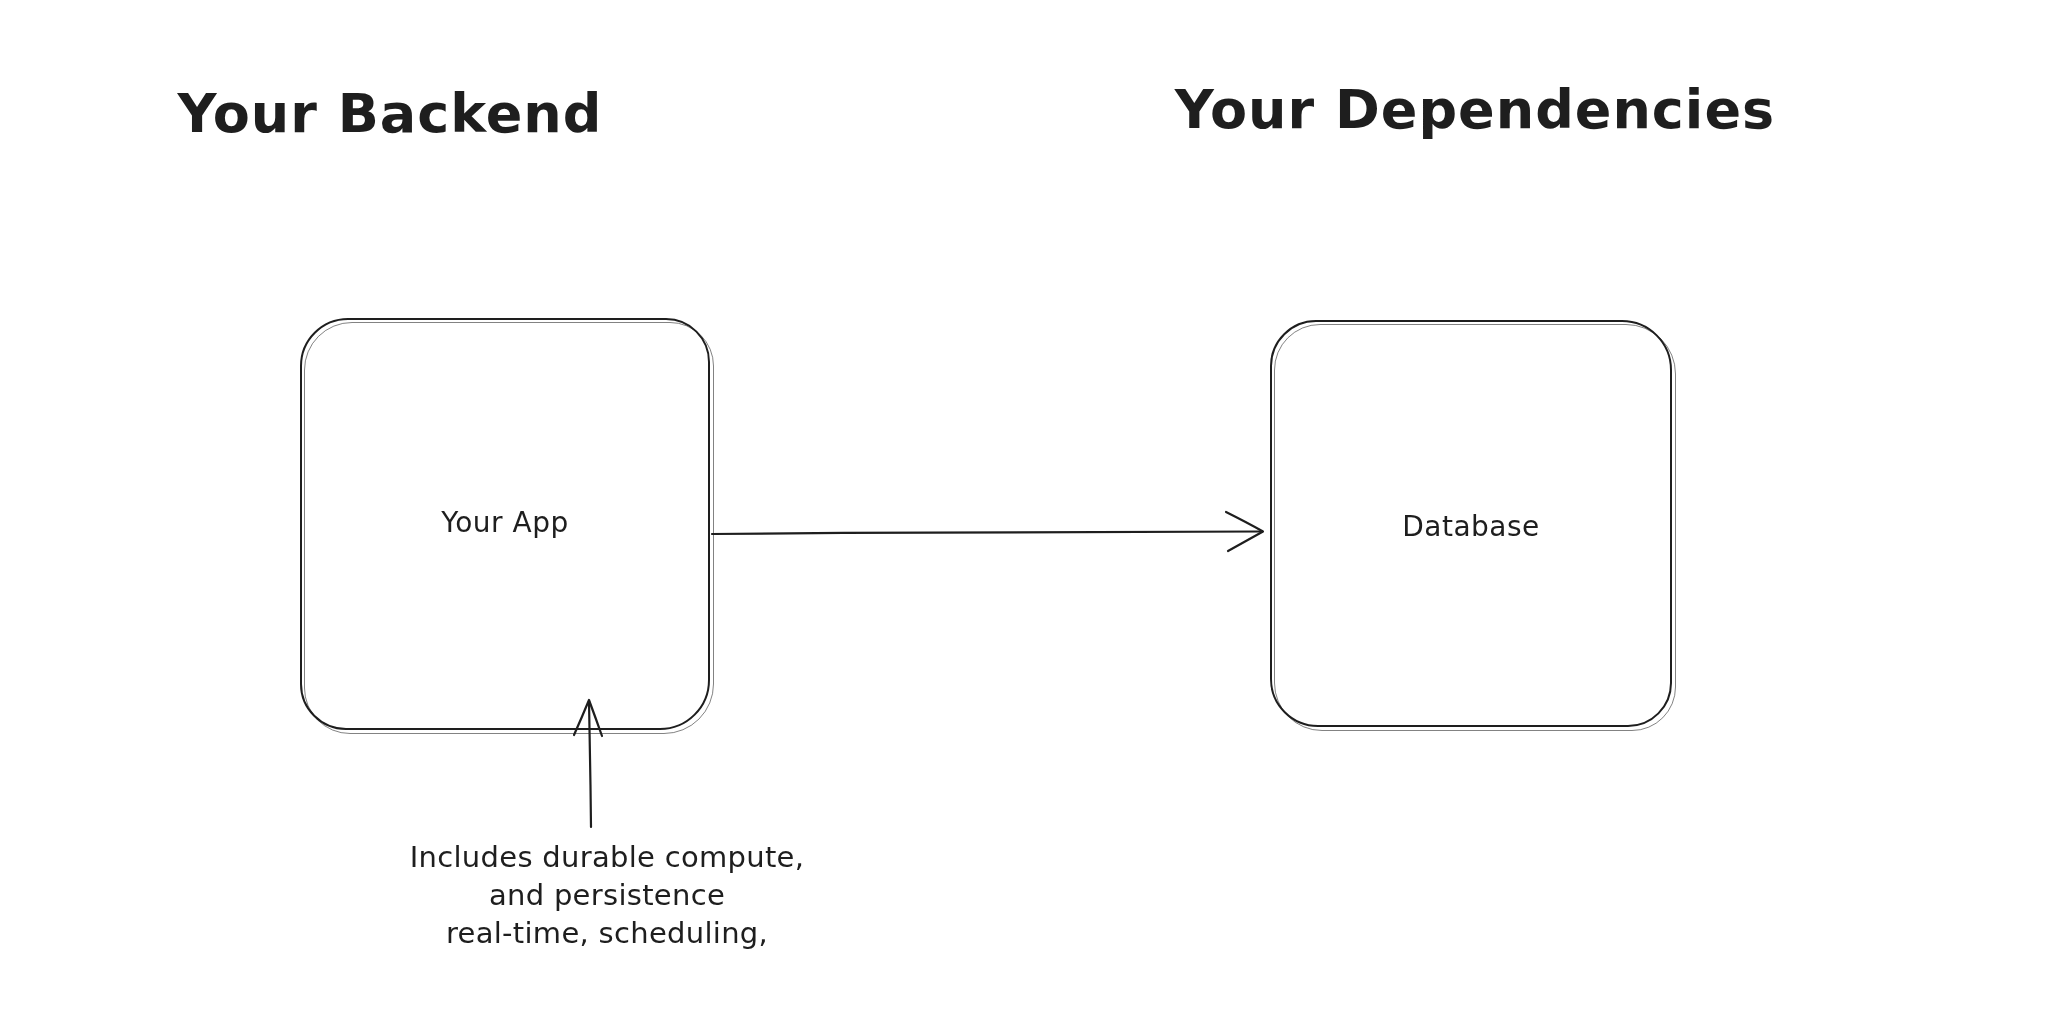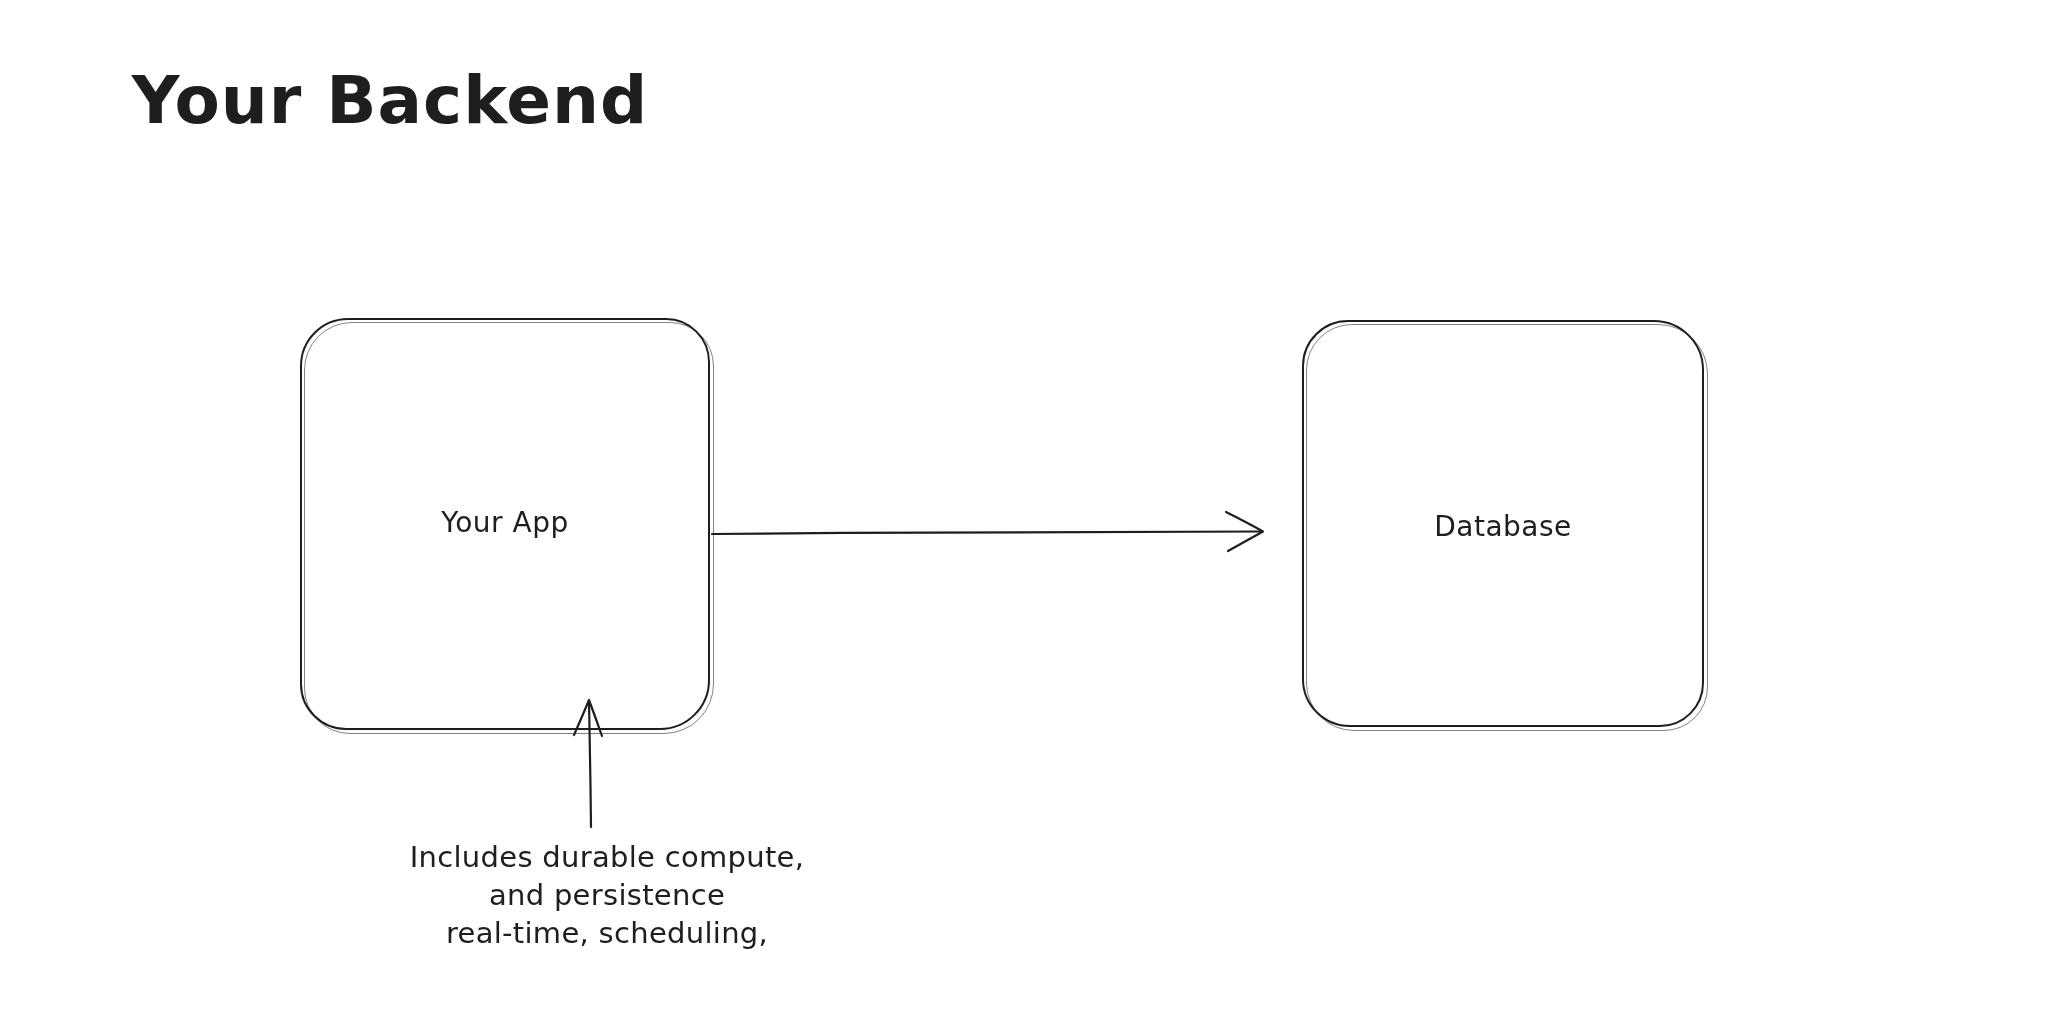--- a/index.html
+++ b/index.html
@@ -16,25 +16,26 @@
     position: relative;
     width: 2048px;
     height: 1024px;
     background: var(--bg);
     overflow: hidden;
     color: var(--stroke);
   }
   .title {
     position: absolute;
     transform: translateX(-50%);
-    font-size: 66px;
+    font-size: 54px;
     font-weight: 700;
     letter-spacing: 1px;
     color: var(--stroke);
     white-space: nowrap;
+    margin-top: 20px;
   }
   .title-left  { left: 390px;  top: 62px; }
   .title-right { left: 1475px; top: 58px; }
 
   .node {
     position: absolute;
     border: 2.5px solid var(--stroke);
     background: transparent;
     padding-left: 47px;
   }
@@ -50,21 +51,20 @@
   }
   .node-app {
     left: 300px; top: 318px;
     width: 410px; height: 412px;
     border-radius: 48px 44px 50px 46px;
   }
   .node-database {
     left: 1270px; top: 320px;
     width: 402px; height: 407px;
     border-radius: 46px 50px 44px 48px;
-    margin-left: 32px;
   }
   .node-rivetkit {
     left: 185px; top: 276px;
     width: 193px; height: 100px;
     border-radius: 26px 28px 25px 27px;
     display: flex;
     align-items: center;
     justify-content: center;
   }
   .node-label {
@@ -117,20 +117,21 @@
     white-space: nowrap;
   }
 </style>
 </head>
 <body>
 
 <div class="canvas">
 
   <div class="title title-left">Your Backend</div>
 
+  <div class="title title-right">Your Dependencies</div>
 
   <div class="node node-app sketch">
     <div class="node-label app-label">Your App</div>
   </div>
 
   <div class="node node-database sketch">
     <div class="node-label db-label">Database</div>
   </div>
 
   <svg class="arrows" width="2048" height="1024" viewBox="0 0 2048 1024" aria-hidden="true">

